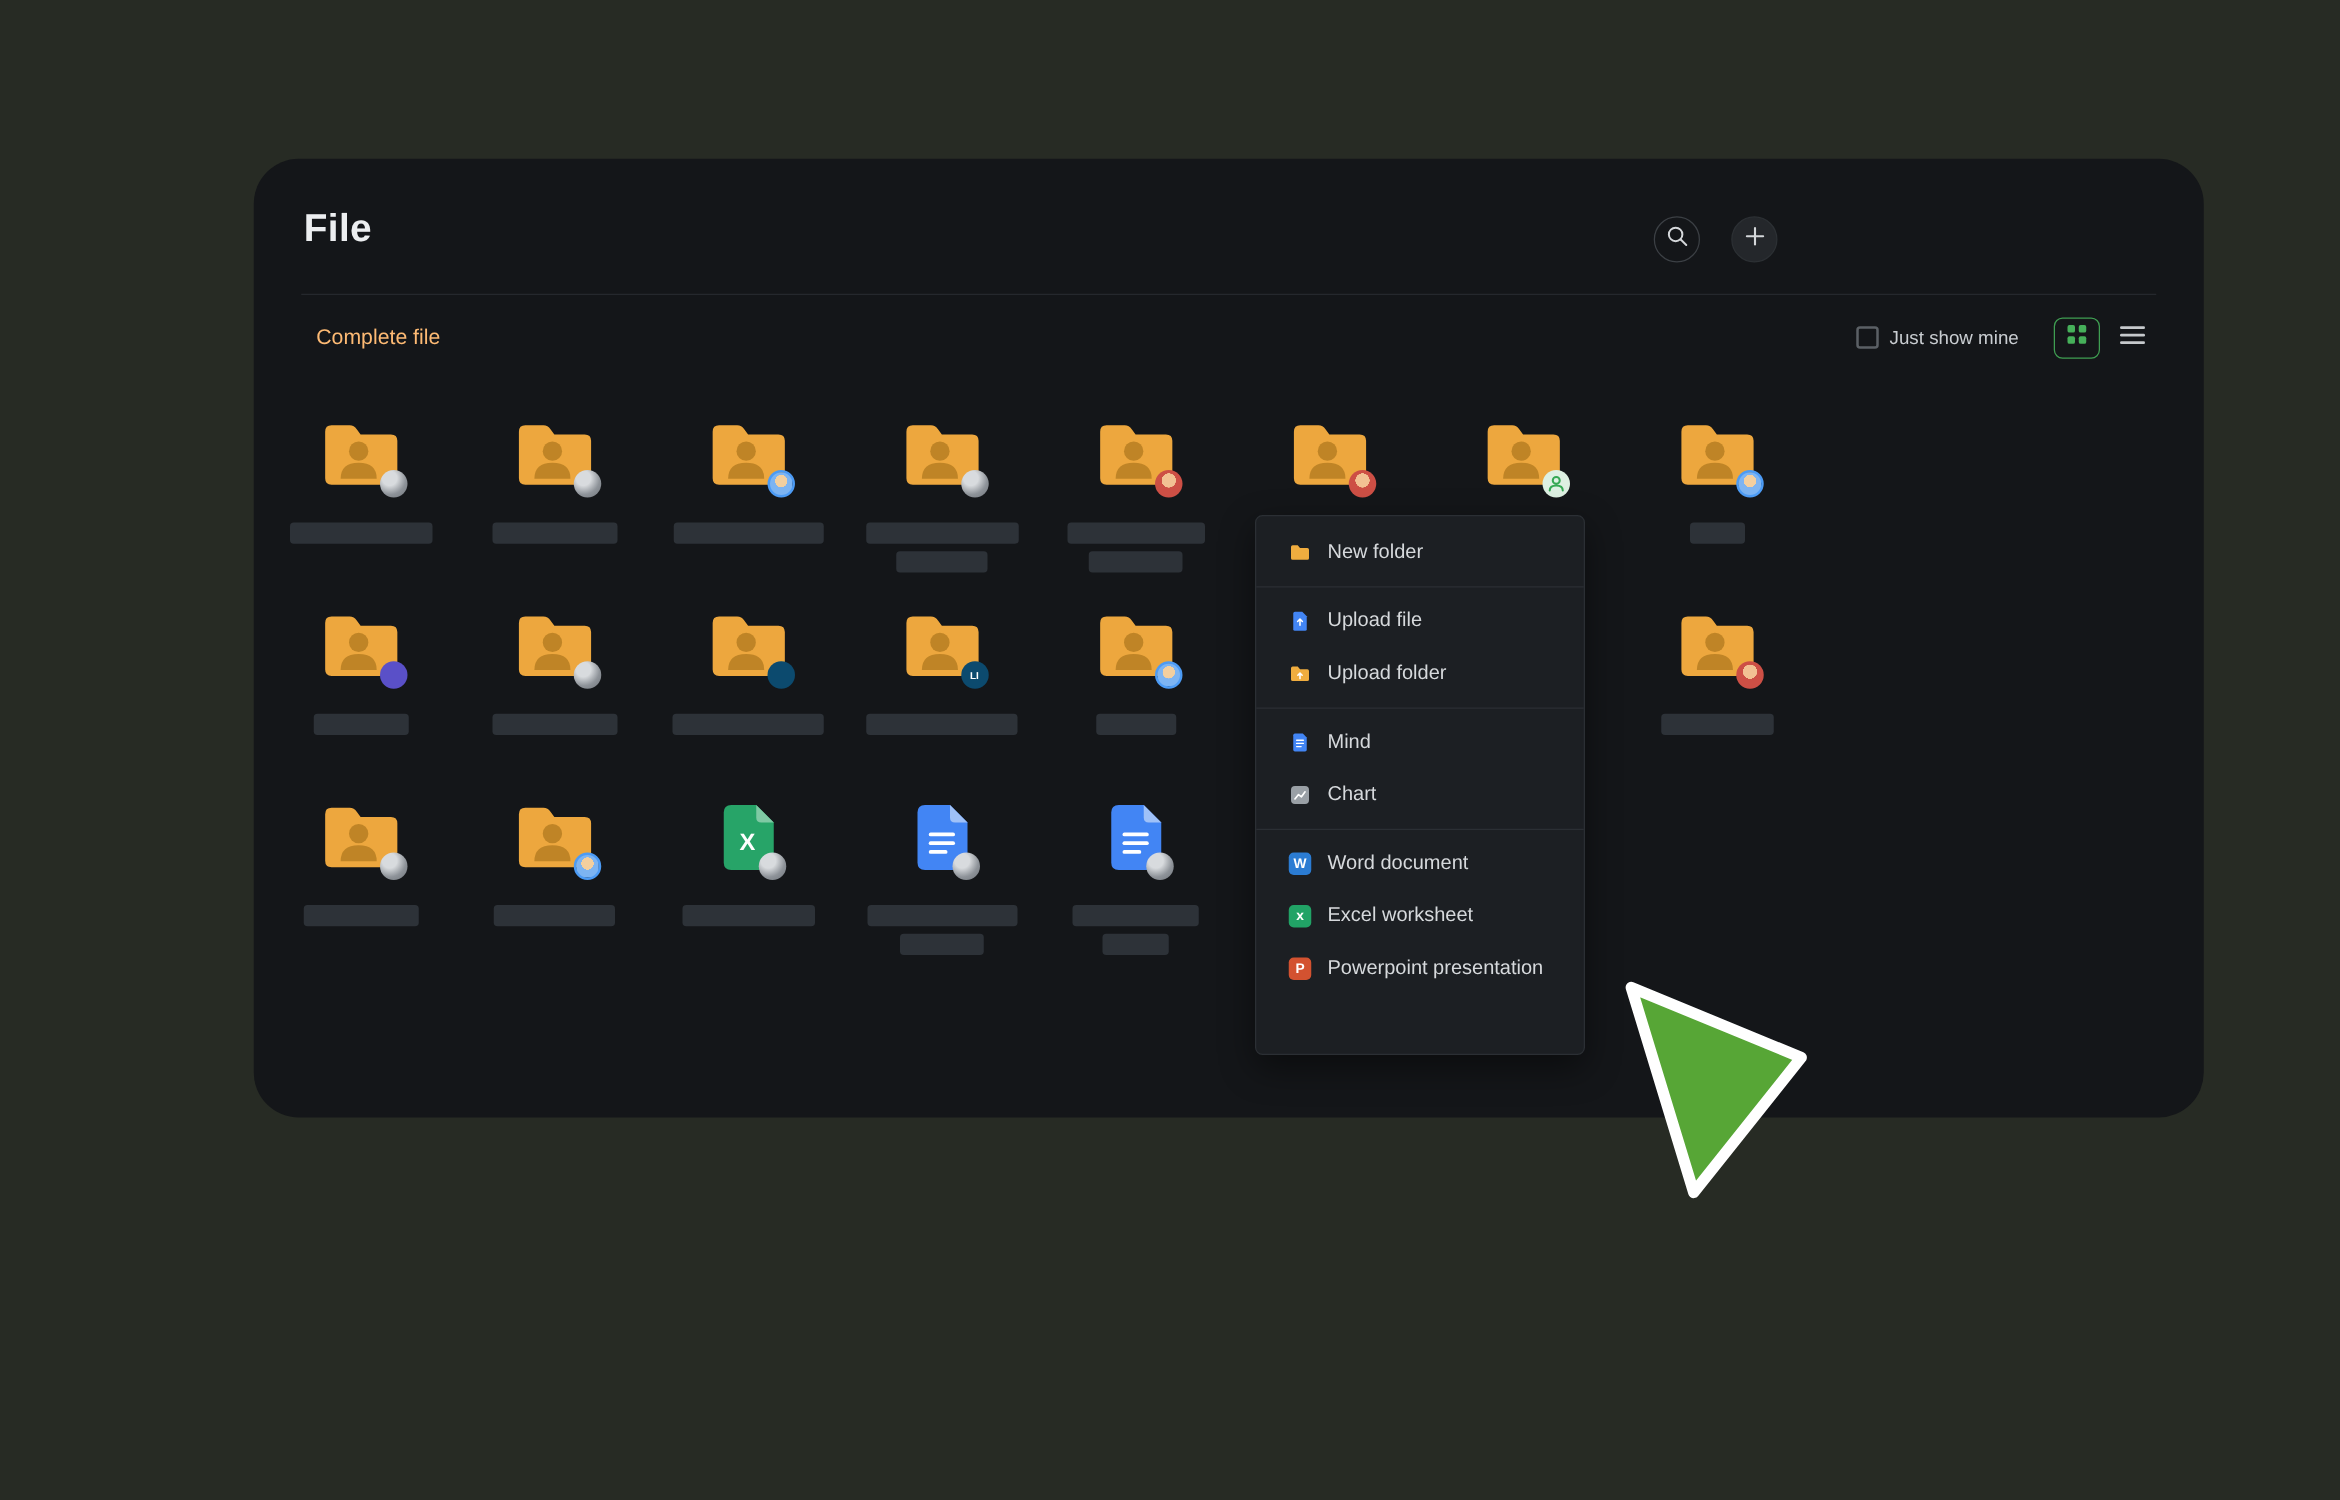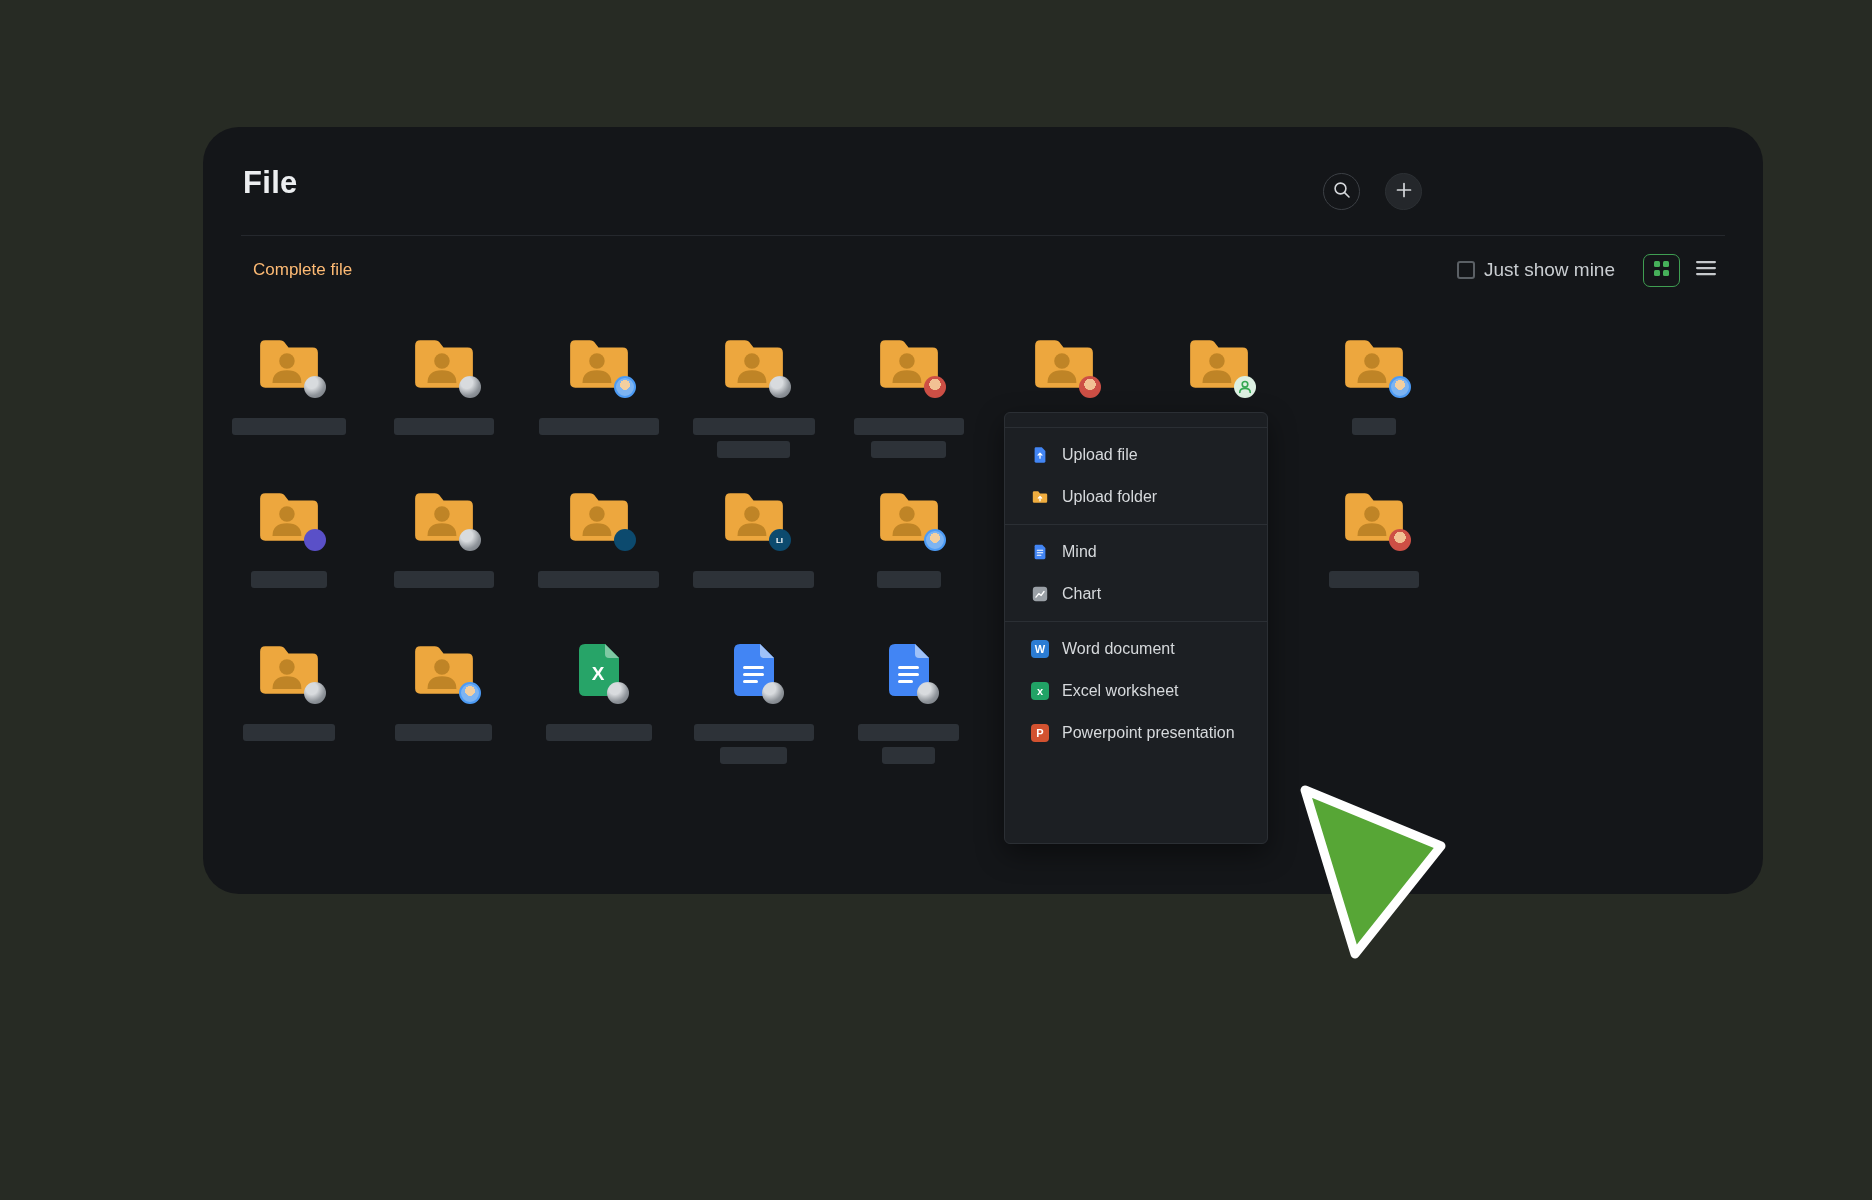--- a/index.html
+++ b/index.html
@@ -44,21 +44,21 @@
   .subheader {
     position:absolute; left:50px; right:44px; top:126px; height:34px;
     display:flex; align-items:center;
   }
   .section-label { font-size:17px; color:#fdba74; }
   .sub-right { margin-left:auto; display:flex; align-items:center; }
   .checkbox {
     width:18px; height:18px; border:2px solid #5b6065; border-radius:3px;
     background:transparent; margin-right:9px; cursor:pointer;
   }
-  .filter-label { font-size:19px; color:#c9cdd1; margin-right:28px;text-align:right; }
+  .filter-label { font-size:15px; color:#c9cdd1; margin-right:28px;text-align:right; }
   .view-grid {
     width:37px; height:33px; border:1px solid #3f9e52; border-radius:7px;
     display:flex; align-items:center; justify-content:center; cursor:pointer;
   }
   .view-list { margin-left:13px; width:26px; height:26px; display:flex; align-items:center; justify-content:center; cursor:pointer; }
 
   
   .grid { position:absolute; left:8px; top:200px; width:1248px; }
   .grid-row { display:flex; height:153px; }
   .cell { width:155px; display:flex; flex-direction:column; align-items:center; }
@@ -398,20 +398,28 @@
           <div class="bar" style="width: 53px;"></div>
         </div>
         <div class="cell"></div>
         <div class="cell"></div>
         <div class="cell"></div>
       </div>
   </div>
 
   <div class="menu">
 
+    <div class="menu-item">
+      <span class="mi">
+        <svg viewBox="0 0 20 20">
+            <path d="M2 5 Q2 3.5 3.5 3.5 H8 L10 6 H16.5 Q18 6 18 7.5 V15 Q18 16.5 16.5 16.5 H3.5 Q2 16.5 2 15 Z" fill="#f0ad3f"></path>
+          </svg>
+      </span>
+      <span class="menu-label">New folder</span>
+    </div>
 
     <div class="menu-divider"></div>
 
     <div class="menu-item">
       <span class="mi">
         <svg viewBox="0 0 20 20">
           <path d="M4 3 Q4 1.5 5.5 1.5 H12 L16 5.5 V17 Q16 18.5 14.5 18.5 H5.5 Q4 18.5 4 17 Z" fill="#4285f4"></path>
           <path d="M10 13.5 V8.2 M7.9 10.2 L10 8 L12.1 10.2" stroke="#fff" stroke-width="1.4" fill="none" stroke-linecap="round" stroke-linejoin="round"></path>
         </svg>
       </span>

